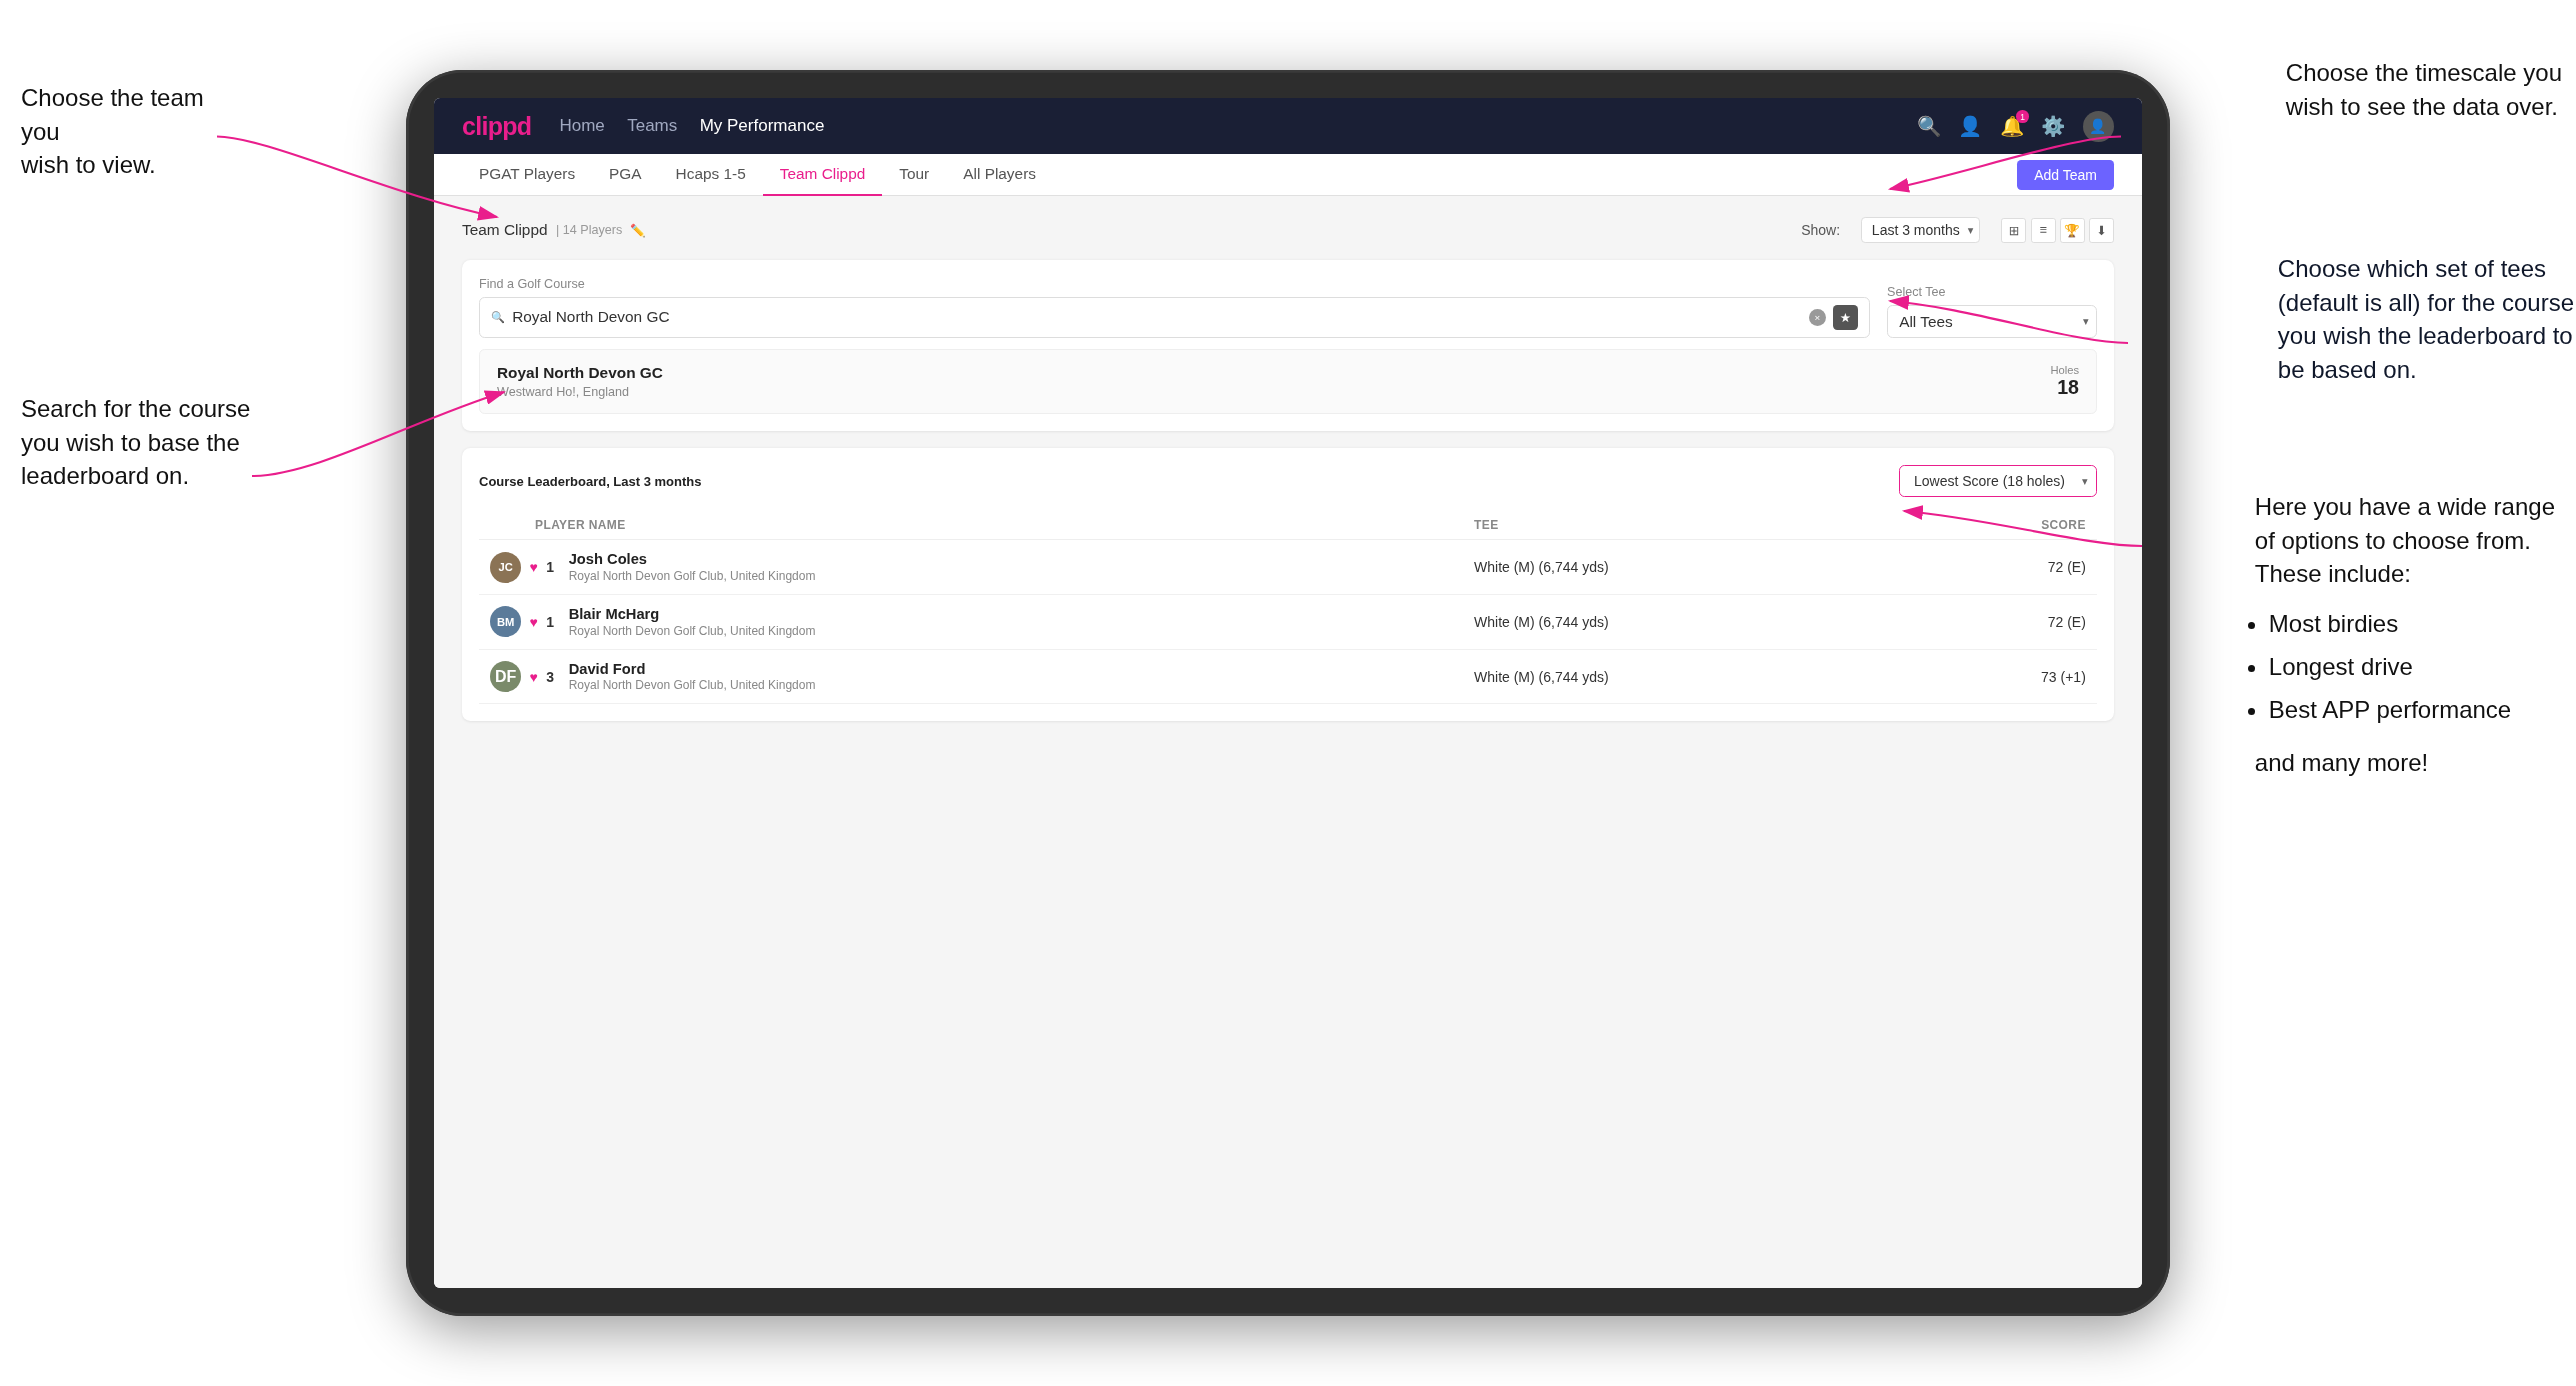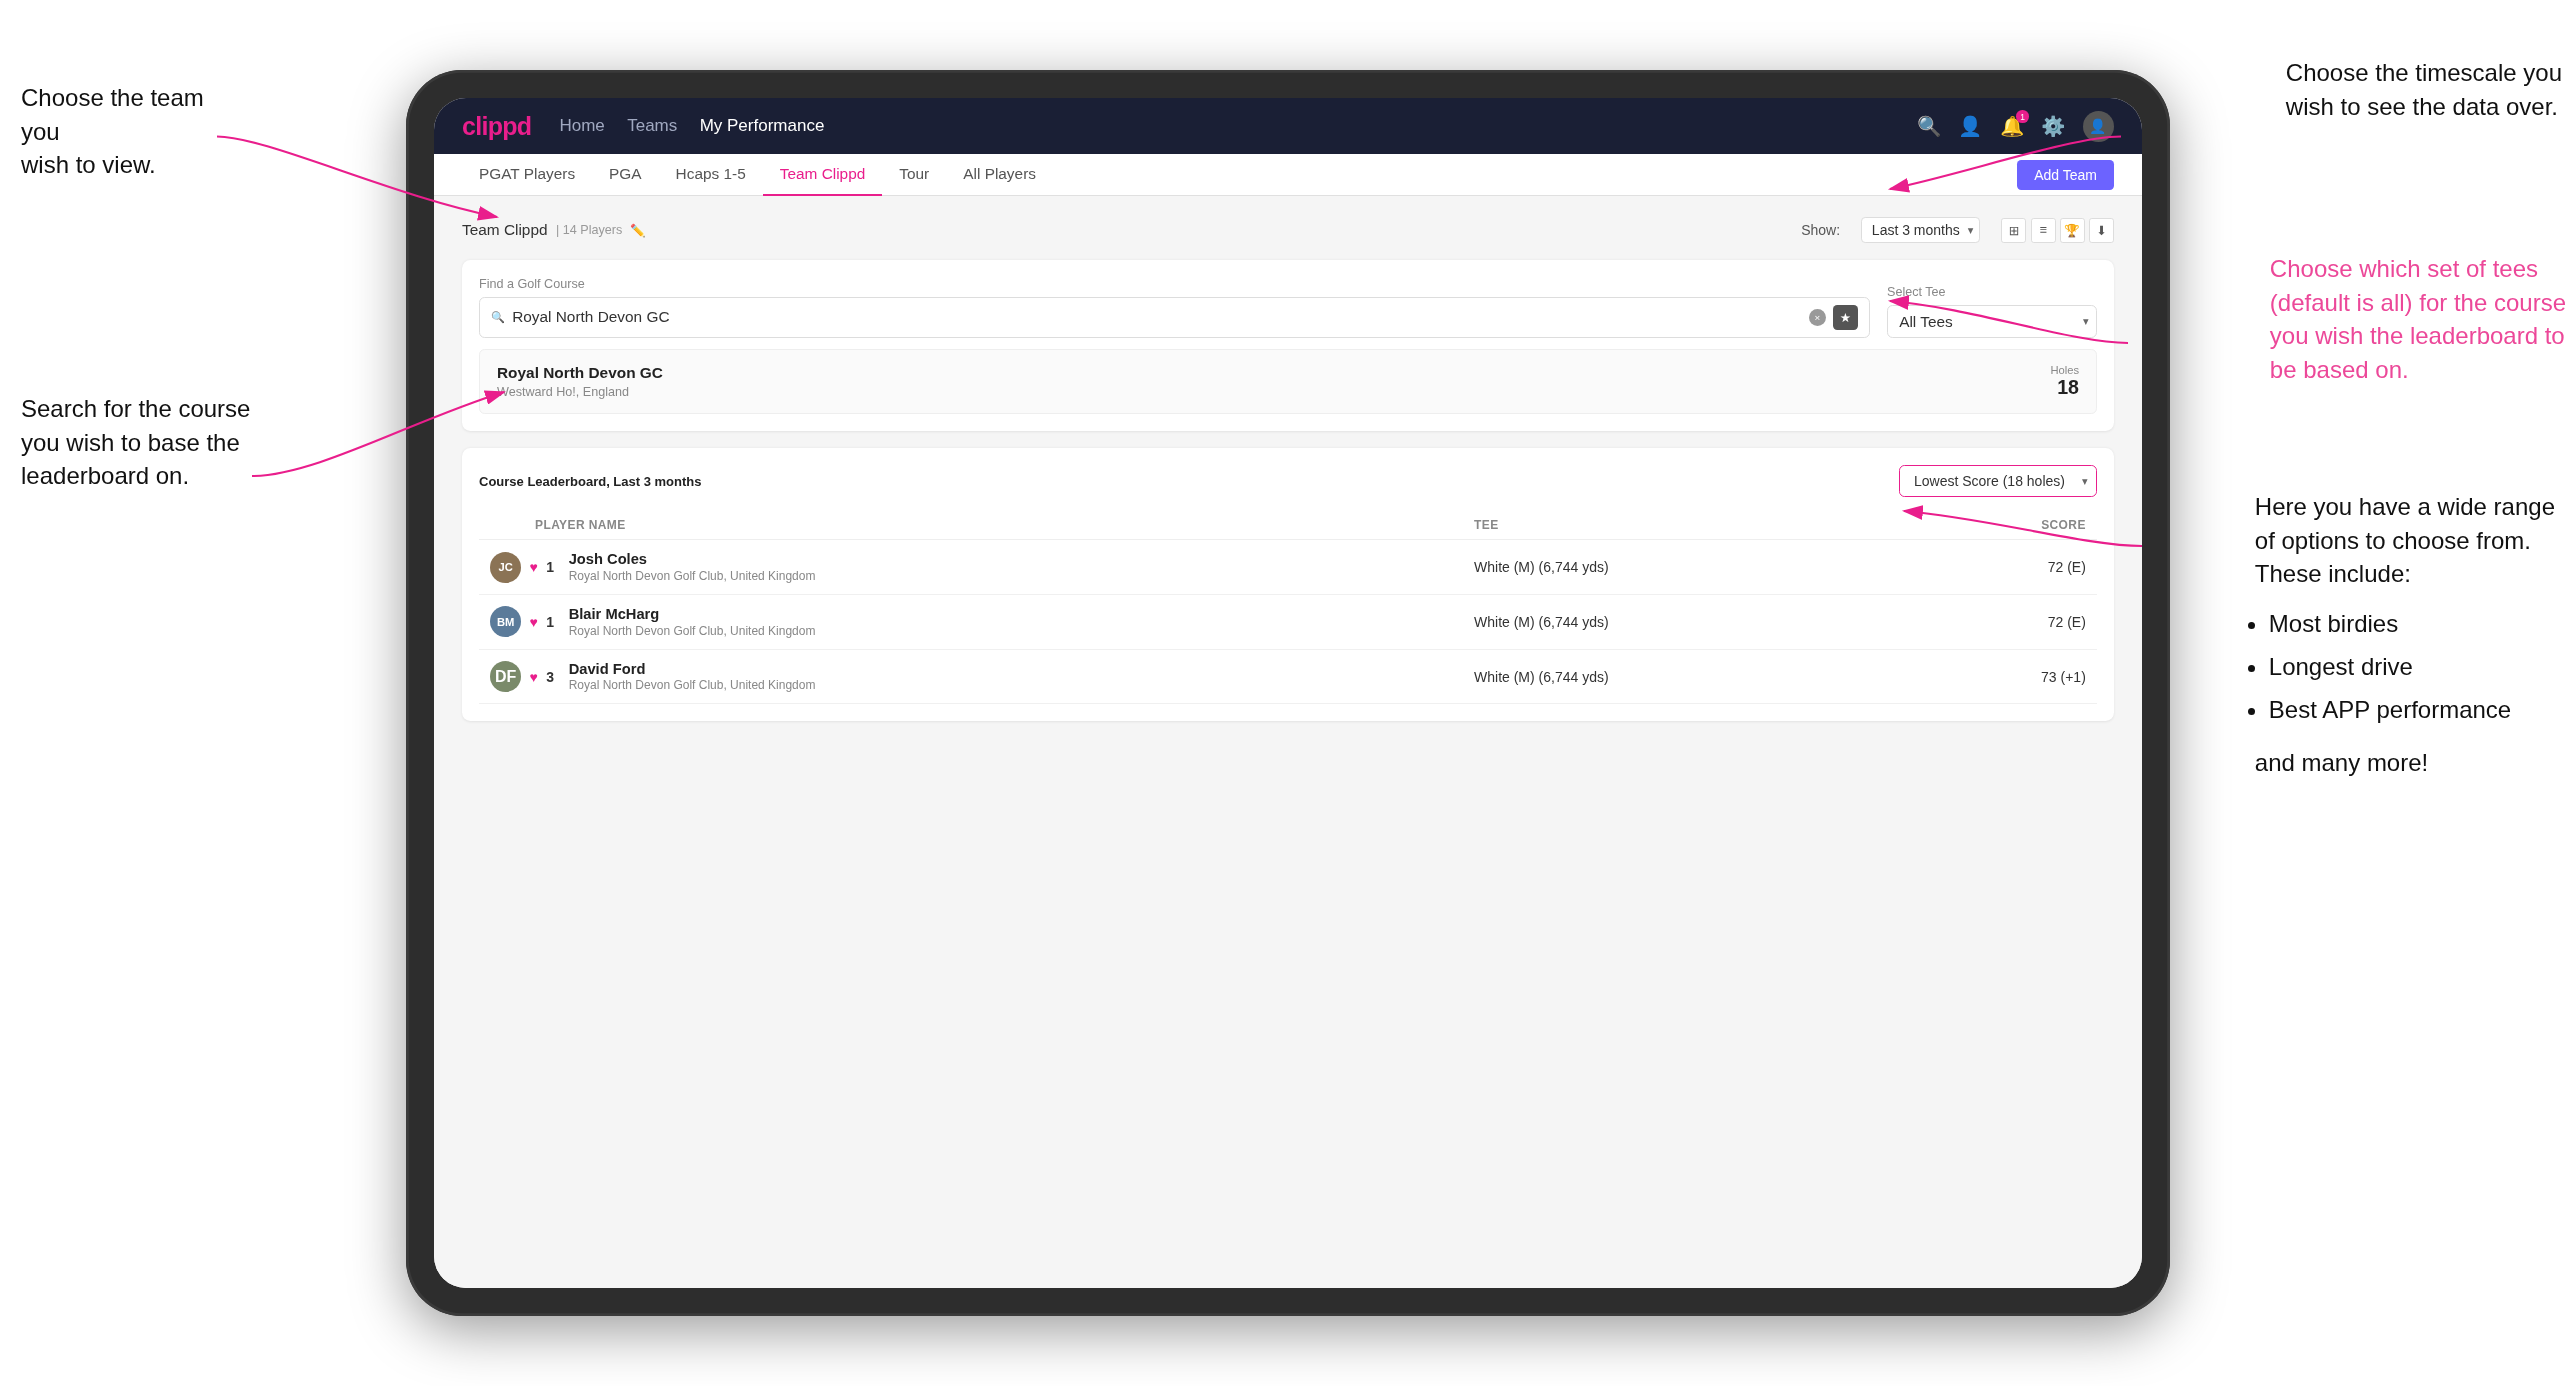--- a/index.html
+++ b/index.html
@@ -33,21 +33,21 @@
       box-shadow: 0 14px 56px rgba(0,0,0,0.4), inset 0 0 0 2.8px #3a3a3a;
     }
 
     .tablet-screen {
       position: absolute;
       left: 28px;
       top: 28px;
       right: 28px;
       bottom: 28px;
       background: #f5f5f5;
-      border-radius: 32px;
+      border-radius: 6px;
       overflow: hidden;
     }
 
     
     .nav-bar {
       width: 100%;
       height: 56px;
       background: #1a1f35;
       display: flex;
       align-items: center;
@@ -528,25 +528,25 @@
       top: 56px;
       font-size: 24px;
       line-height: 1.4;
       color: #111;
       text-align: left;
       max-width: 308px;
     }
 
     .annot-right-tees {
       position: absolute;
-      right: 10px;
+      right: 2px;
       top: 252px;
       font-size: 24px;
       line-height: 1.4;
-      color: #ec4899;
+      color: #0f172a;
       text-align: left;
       max-width: 308px;
     }
 
     .annot-right-options {
       position: absolute;
       right: 21px;
       top: 490px;
       font-size: 24px;
       line-height: 1.4;

